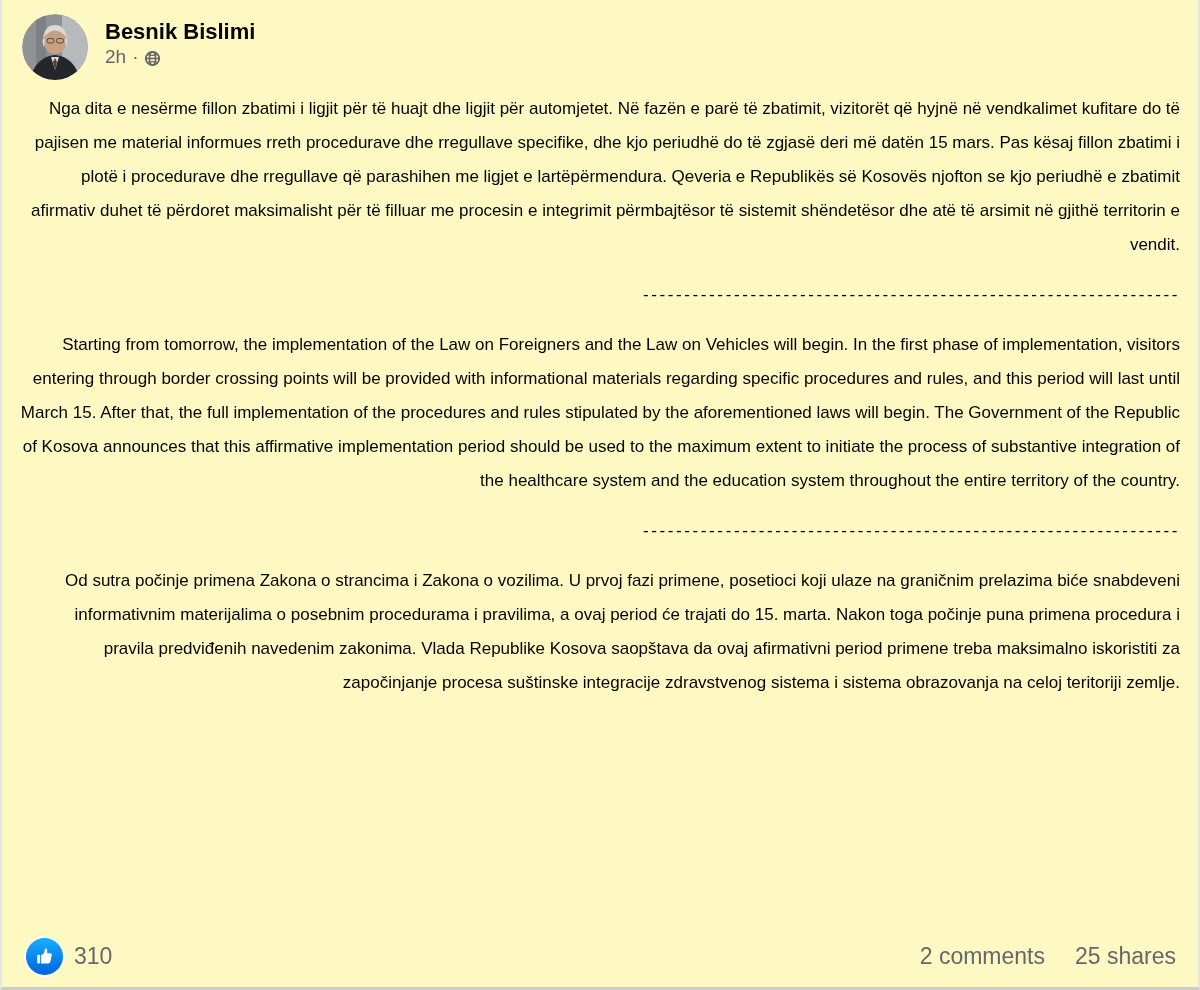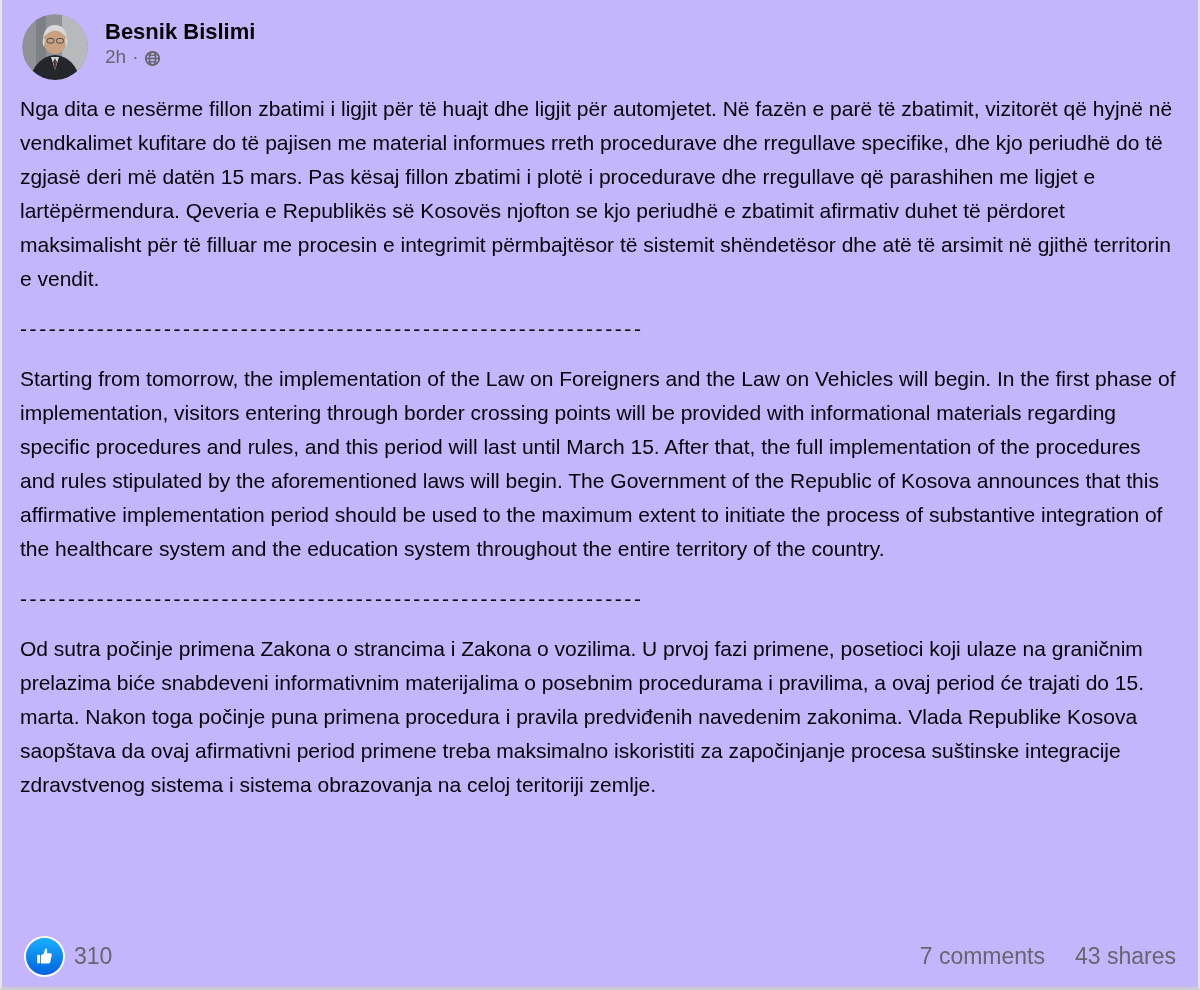--- a/index.html
+++ b/index.html
@@ -2,27 +2,28 @@
 <html><head>
 <meta charset="utf-8">
 <style>
   * { margin: 0; padding: 0; box-sizing: border-box; }
   html, body { background: #f0f2f5; }
   body { font-family: "Liberation Sans", sans-serif; }
 
   .post {
     width: 1200px;
     height: 990px;
-    background: #c4b5fd;
+    background: #fef9c3;
     border-left: 2px solid #e4e6ea;
     border-right: 2px solid #e4e6ea;
     border-bottom: 3px solid #c9ccd1;
     color: #050505;
     overflow: hidden;
     position: relative;
+    text-align: right;
   }
 
   
   .post-header {
     display: flex;
     align-items: flex-start;
     padding: 14px 18px 6px 20px;
   }
   .avatar {
     width: 66px;
@@ -47,21 +48,21 @@
     color: #65676b;
     font-size: 19px;
   }
   .post-meta .dot { margin: 0 6px; }
   .globe-icon { display: inline-block; width: 17px; height: 17px; margin-top: 2px; }
   .globe-icon svg { display: block; width: 100%; height: 100%; }
 
   
   .post-body {
     padding: 6px 18px 0 18px;
-    font-size: 21px;
+    font-size: 17px;
     line-height: 34px;
     color: #050505;
   }
   .post-body p { margin: 0 0 16px 0; }
   .divider-line {
     letter-spacing: 2.6px;
     white-space: nowrap;
     overflow: hidden;
     color: #050505;
   }
@@ -154,18 +155,18 @@
     <div class="reactions">
       <div class="like-badge">
         <svg viewBox="0 0 24 24" xmlns="http://www.w3.org/2000/svg">
           <rect x="3.6" y="10" width="3.4" height="10" rx="1.4" fill="#ffffff"></rect>
           <path d="M8 20 V10.6 l3.4-2.4 1.1-4.6 c0.25-1.05 2.5-0.8 2.5 1 V8.2 h3.6 c1.25 0 2 1 1.75 2.1 l-1.7 7.8 c-0.25 1.15-1.05 1.9-2.2 1.9 Z" fill="#ffffff"></path>
         </svg>
       </div>
       <span class="like-count">310</span>
     </div>
     <div class="footer-right">
-      <span>7 comments</span>
-      <span>43 shares</span>
+      <span>2 comments</span>
+      <span>25 shares</span>
     </div>
   </footer>
 
 </div>
 
 </body></html>

